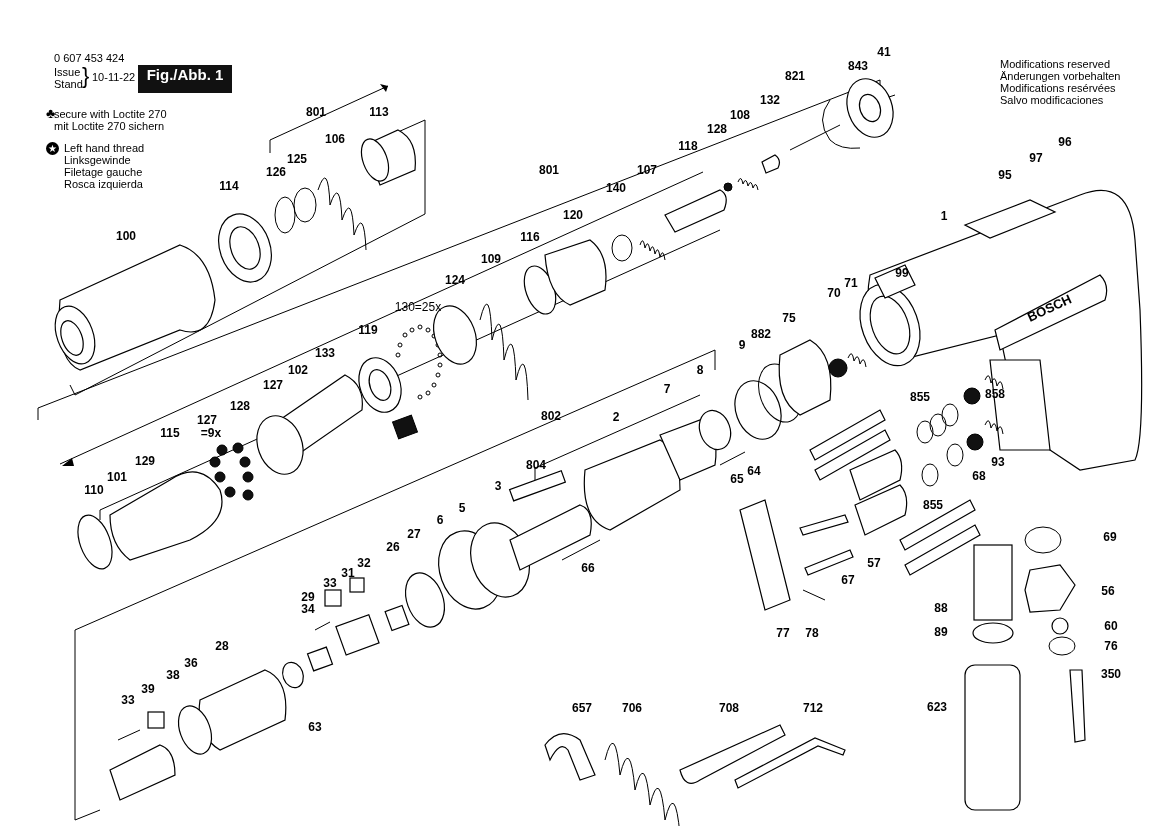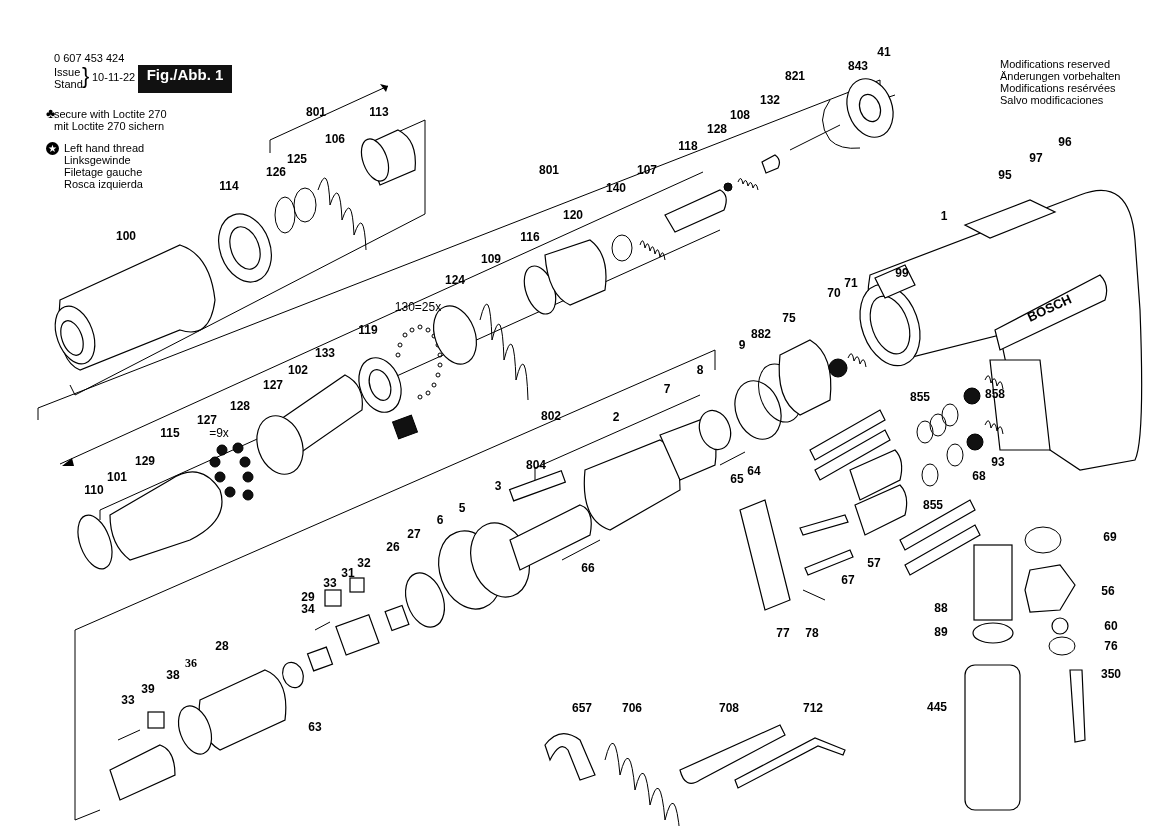--- a/index.html
+++ b/index.html
@@ -220,21 +220,21 @@
     <div class="lbl" style="left: 530px; top: 237px;">116</div>
     <div class="lbl" style="left: 491px; top: 259px;">109</div>
     <div class="lbl" style="left: 455px; top: 280px;">124</div>
     <div class="lbl" style="left: 418px; top: 307px; font-weight: normal;">130=25x</div>
     <div class="lbl" style="left: 368px; top: 330px;">119</div>
     <div class="lbl" style="left: 325px; top: 353px;">133</div>
     <div class="lbl" style="left: 298px; top: 370px;">102</div>
     <div class="lbl" style="left: 273px; top: 385px;">127</div>
     <div class="lbl" style="left: 240px; top: 406px;">128</div>
     <div class="lbl" style="left: 207px; top: 420px;">127</div>
-    <div class="lbl" style="left: 219px; top: 433px; font-weight: normal;">=9x</div>
+    <div class="lbl" style="left: 211px; top: 433px; font-weight: bold;">=9x</div>
     <div class="lbl" style="left: 170px; top: 433px;">115</div>
     <div class="lbl" style="left: 145px; top: 461px;">129</div>
     <div class="lbl" style="left: 117px; top: 477px;">101</div>
     <div class="lbl" style="left: 94px; top: 490px;">110</div>
     <div class="lbl" style="left: 551px; top: 416px;">802</div>
     <div class="lbl" style="left: 616px; top: 417px;">2</div>
     <div class="lbl" style="left: 667px; top: 389px;">7</div>
     <div class="lbl" style="left: 700px; top: 370px;">8</div>
     <div class="lbl" style="left: 536px; top: 465px;">804</div>
     <div class="lbl" style="left: 498px; top: 486px;">3</div>
@@ -244,21 +244,21 @@
     <div class="lbl" style="left: 737px; top: 479px;">65</div>
     <div class="lbl" style="left: 754px; top: 471px;">64</div>
     <div class="lbl" style="left: 414px; top: 534px;">27</div>
     <div class="lbl" style="left: 393px; top: 547px;">26</div>
     <div class="lbl" style="left: 364px; top: 563px;">32</div>
     <div class="lbl" style="left: 348px; top: 573px;">31</div>
     <div class="lbl" style="left: 330px; top: 583px;">33</div>
     <div class="lbl" style="left: 308px; top: 597px;">29</div>
     <div class="lbl" style="left: 286px; top: 609px; margin-left: 22px;">34</div>
     <div class="lbl" style="left: 222px; top: 646px;">28</div>
-    <div class="lbl" style="left: 191px; top: 663px; font-family: Liberation Serif, serif;">36</div>
+    <div class="lbl" style="left: 191px; top: 663px;">36</div>
     <div class="lbl" style="left: 173px; top: 675px;">38</div>
     <div class="lbl" style="left: 148px; top: 689px;">39</div>
     <div class="lbl" style="left: 128px; top: 700px;">33</div>
     <div class="lbl" style="left: 315px; top: 727px;">63</div>
     <div class="lbl" style="left: 742px; top: 345px;">9</div>
     <div class="lbl" style="left: 761px; top: 334px;">882</div>
     <div class="lbl" style="left: 789px; top: 318px;">75</div>
     <div class="lbl" style="left: 834px; top: 293px;">70</div>
     <div class="lbl" style="left: 851px; top: 283px;">71</div>
     <div class="lbl" style="left: 902px; top: 240px; margin-top: 33px;">99</div>
@@ -275,18 +275,18 @@
     <div class="lbl" style="left: 848px; top: 580px;">67</div>
     <div class="lbl" style="left: 783px; top: 633px;">77</div>
     <div class="lbl" style="left: 812px; top: 633px;">78</div>
     <div class="lbl" style="left: 1110px; top: 537px;">69</div>
     <div class="lbl" style="left: 1108px; top: 591px;">56</div>
     <div class="lbl" style="left: 1111px; top: 626px;">60</div>
     <div class="lbl" style="left: 1111px; top: 646px;">76</div>
     <div class="lbl" style="left: 1111px; top: 674px;">350</div>
     <div class="lbl" style="left: 941px; top: 608px;">88</div>
     <div class="lbl" style="left: 941px; top: 632px;">89</div>
-    <div class="lbl" style="left: 937px; top: 707px;">445</div>
+    <div class="lbl" style="left: 937px; top: 707px;">623</div>
     <div class="lbl" style="left: 582px; top: 708px;">657</div>
     <div class="lbl" style="left: 632px; top: 708px;">706</div>
     <div class="lbl" style="left: 729px; top: 708px;">708</div>
     <div class="lbl" style="left: 813px; top: 708px;">712</div>
   </div>
 
 </body></html>

